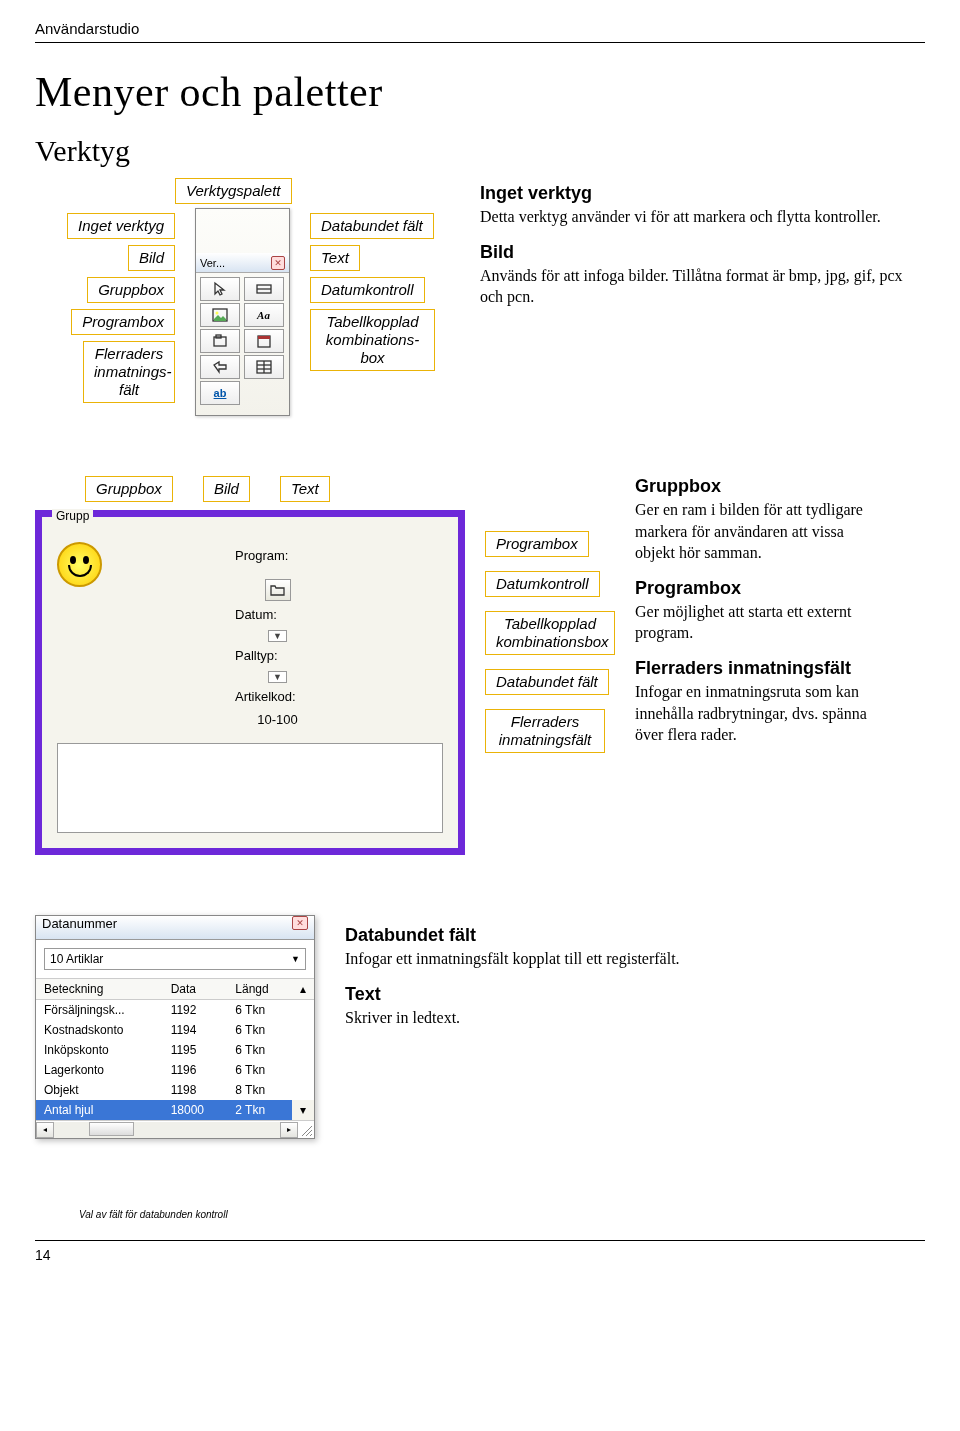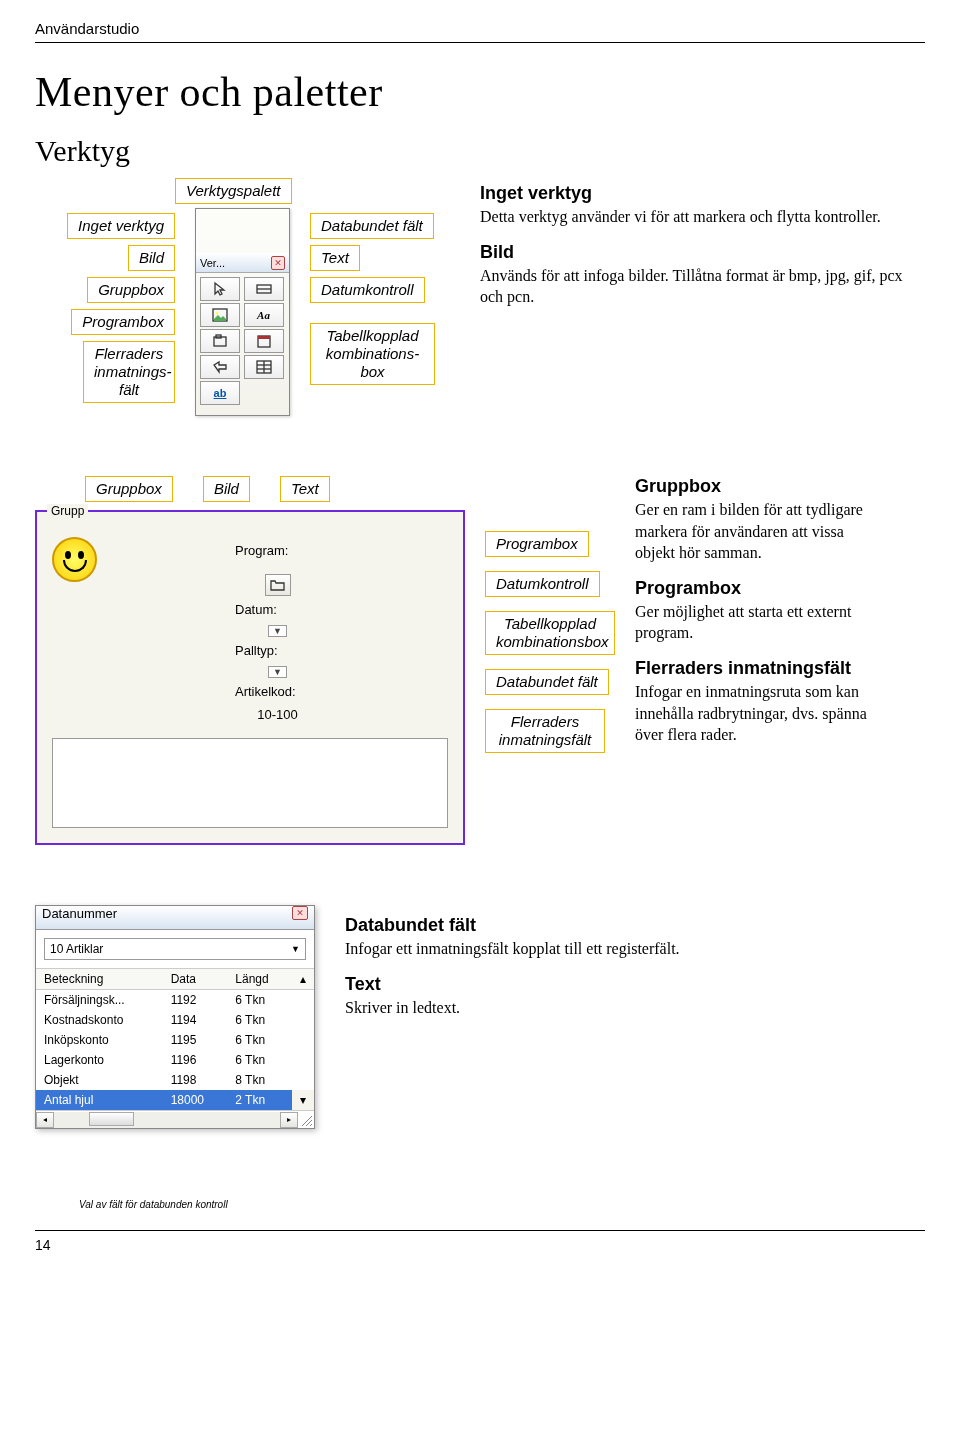--- a/index.html
+++ b/index.html
@@ -26,21 +26,21 @@
   .palette-header .x { width:14px; height:14px; border:1px solid #a44; border-radius:2px; display:flex; align-items:center; justify-content:center; font-size:9px; color:#a44; background:#fdd;}
   .tool-grid { display:grid; grid-template-columns: 1fr 1fr; gap:2px; padding:4px;}
   .tool { width:40px; height:24px; border:1px solid #999; background: linear-gradient(#fff,#eee); display:flex; align-items:center; justify-content:center; font-size:11px;}
   .tool svg { width:16px; height:16px;}
   .right-labels { display:flex; flex-direction:column; gap:4px; align-items:flex-start; padding-top:30px;}
   .desc-col { flex:1; font-family:"Times New Roman", serif;}
   .desc-col h4 { font-family: Arial,sans-serif; font-size:18px; font-weight:bold; margin:0 0 2px 0;}
   .desc-col p { margin:0 0 14px 0; font-size:16px; line-height:1.35;}
   
   .section2 { display:flex; gap:20px; align-items:flex-start; margin-bottom:60px;}
-  .groupbox-demo { width:430px; border:2px solid #6d28d9; background:#f5f4ed; position:relative; padding:25px 15px 15px 15px; font-size:13px;}
+  .groupbox-demo { width:430px; border:7px solid #6d28d9; background:#f5f4ed; position:relative; padding:25px 15px 15px 15px; font-size:13px;}
   .groupbox-demo .legend { position:absolute; top:-8px; left:10px; background:#f5f4ed; padding:0 4px; font-size:12px;}
   .form-row { display:flex; align-items:center; gap:8px; margin:6px 0;flex-direction:column;}
   .form-row label { width:85px; font-size:13px;}
   .form-row .field { flex:1; height:22px; border:1px solid #999; background:#fff; display:flex; align-items:center; justify-content:space-between; padding:0 4px;}
   .form-row .arrow { font-size:9px; color:#444;}
   .smiley { width:45px; height:45px; border-radius:50%; background: radial-gradient(#ffff66,#ffcc00); border:2px solid #cc9900; margin-right:10px; position:relative;}
   .smiley::before, .smiley::after { content:''; position:absolute; width:6px; height:8px; background:#000; border-radius:50%; top:12px;}
   .smiley::before { left:11px;} .smiley::after { right:11px;}
   .smile { position:absolute; width:24px; height:12px; border:2px solid #000; border-top:none; border-radius:0 0 20px 20px; bottom:8px; left:9px;}
   .folder-btn { width:26px; height:22px; border:1px solid #999; background:linear-gradient(#fff,#e8e8dd); display:flex; align-items:center; justify-content:center;}
@@ -147,21 +147,21 @@
               <span style="text-decoration:underline;font-weight:bold;color:#05a;">ab</span>
             </div>
         </div>
       </div>
     </div>
 
     <div class="right-labels" style="width:150px;">
       <span class="lbl-box">Databundet fält</span>
       <span class="lbl-box" style="margin-top:2px;">Text</span>
       <span class="lbl-box" style="margin-top:2px;">Datumkontroll</span>
-      <span class="lbl-box" style="margin-top:16px; width:125px;">Tabellkopplad kombinations-box</span>
+      <span class="lbl-box" style="margin-top:2px; width:125px;">Tabellkopplad kombinations-box</span>
     </div>
 
     <div class="desc-col">
       <h4>Inget verktyg</h4>
       <p>Detta verktyg använder vi för att markera och flytta kontroller.</p>
       <h4>Bild</h4>
       <p>Används för att infoga bilder. Tillåtna format är bmp, jpg, gif, pcx och pcn.</p>
     </div>
   </div>
 

